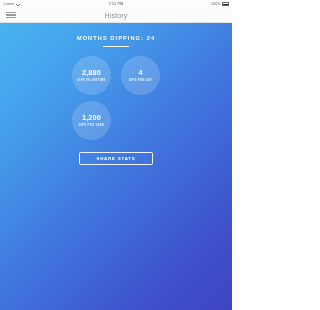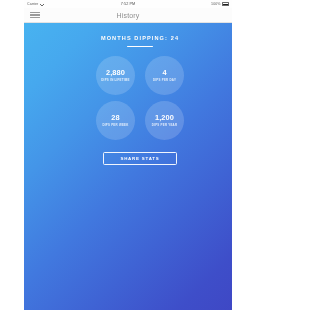--- a/index.html
+++ b/index.html
@@ -2,21 +2,21 @@
 <html><head>
 <meta charset="utf-8">
 <style>
   * { margin:0; padding:0; box-sizing:border-box; }
   html,body { width:232px; height:310px; overflow:hidden; }
   body {
     font-family:"Liberation Sans", sans-serif;
     background:#ffffff;
     -webkit-font-smoothing:antialiased;
   }
-  .device { position:relative; width:232px; height:310px; overflow:hidden;padding-left:24px; }
+  .device { position:relative; width:232px; height:310px; overflow:hidden; }
 
   
   .statusbar {
     position:relative; height:8px; background:#fefefe;
     display:flex; align-items:center; padding:0 3px;
     font-size:3.6px; color:#5a5a5a; letter-spacing:.05px;
   }
   .sb-left { display:flex; align-items:center; gap:1.5px; flex:0 0 auto; }
   .sb-center { position:absolute; left:0; right:0; text-align:center; font-size:3.8px; color:#4d4d4d; }
   .sb-right { margin-left:auto; display:flex; align-items:center; gap:1.5px; position:relative; z-index:2; }
@@ -140,24 +140,20 @@
         <div class="stat-value">2,880</div>
         <div class="stat-label">DIPS IN LIFETIME</div>
       </div>
 
 
       <div class="stat-circle">
         <div class="stat-value">4</div>
         <div class="stat-label">DIPS PER DAY</div>
       </div>
 
-      <div class="stat-circle">
-        <div class="stat-value">28</div>
-        <div class="stat-label">DIPS PER WEEK</div>
-      </div>
 
 
       <div class="stat-circle">
         <div class="stat-value">1,200</div>
         <div class="stat-label">DIPS PER YEAR</div>
       </div>
 
     </div>
 
     <div class="share-wrap">

